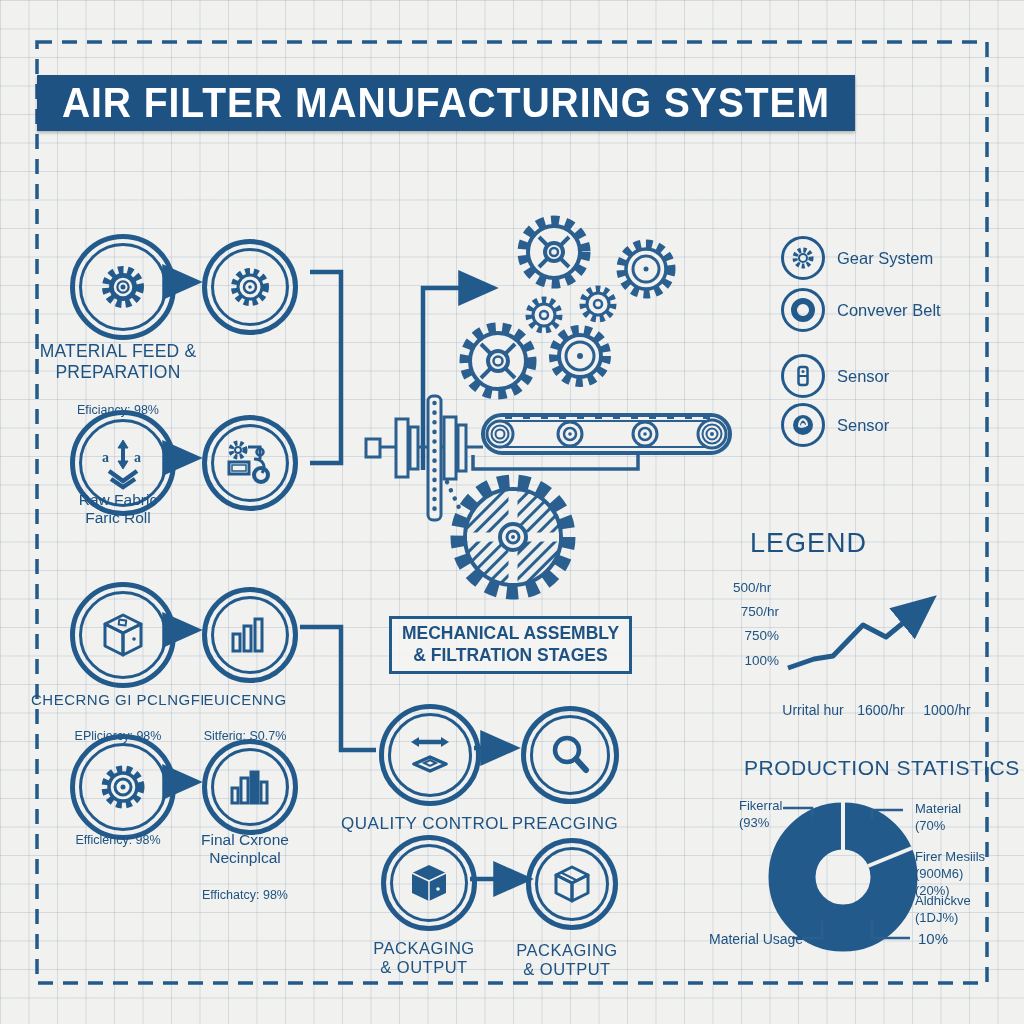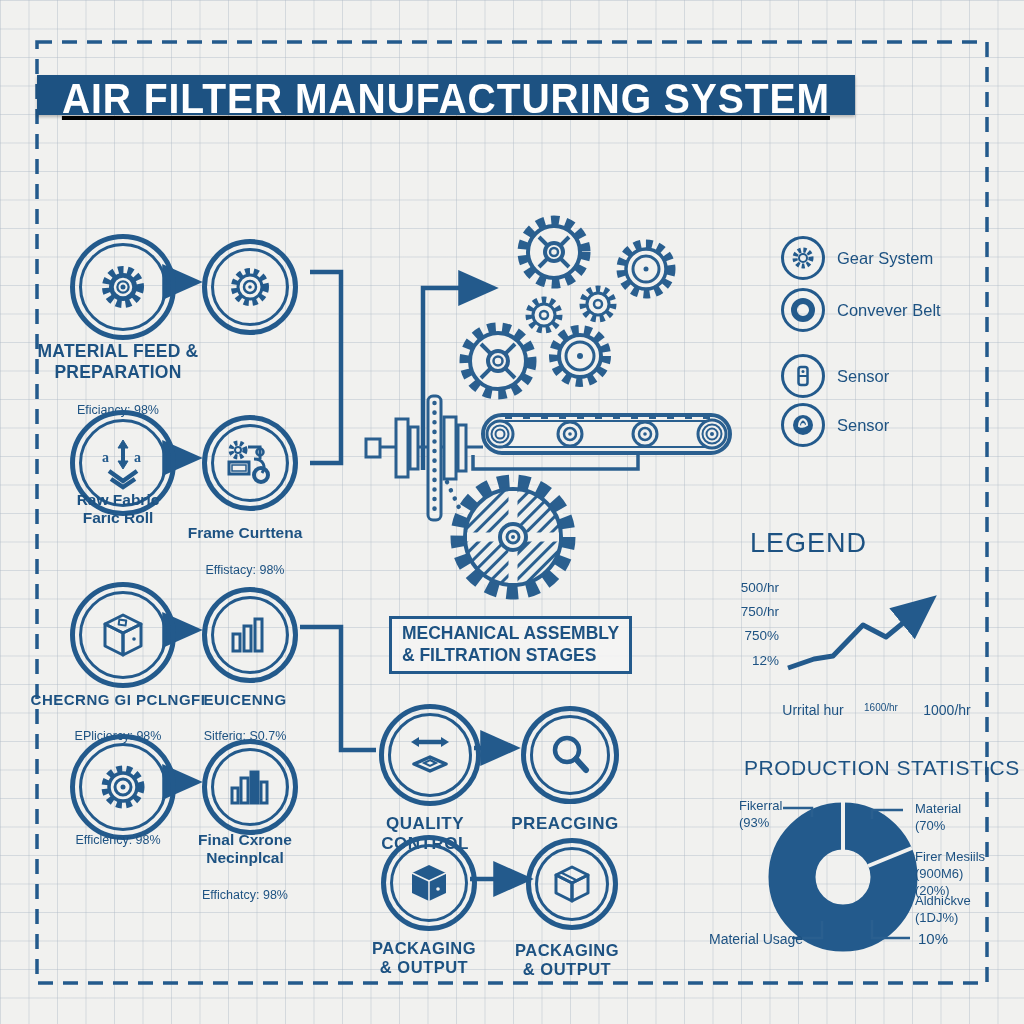--- a/index.html
+++ b/index.html
@@ -12,45 +12,45 @@
   #canvas{
     position:relative;width:1024px;height:1024px;overflow:hidden;
     background-color:var(--paper);
     background-image:
       linear-gradient(rgba(176,188,200,0.45) 1px, transparent 1px),
       linear-gradient(90deg, rgba(176,188,200,0.45) 1px, transparent 1px);
     background-size:28.5px 28.5px;
   }
   #gfx{position:absolute;left:0;top:0;z-index:1;}
   .banner{
-    position:absolute;left:37px;top:75px;width:818px;height:40px;
-    background:#1d5282;display:flex;align-items:flex-start;justify-content:center;
-    z-index:2;box-shadow:0 2px 3px rgba(0,0,0,0.25);text-decoration:underline;
+    position:absolute;left:37px;top:75px;width:818px;height:56px;
+    background:#1d5282;display:flex;align-items:center;justify-content:center;
+    z-index:2;box-shadow:0 2px 3px rgba(0,0,0,0.25);
   }
   .banner span{
     color:#fff;font-size:42px;font-weight:bold;letter-spacing:1px;
     transform:scaleX(0.93);white-space:nowrap;
   }
   .node{position:absolute;border:5px solid var(--blue);border-radius:50%;z-index:2;}
   .node .ring{
     position:absolute;inset:4px;border:3px solid var(--blue);border-radius:50%;
     display:flex;align-items:center;justify-content:center;
   }
   .caption{
     position:absolute;z-index:2;text-align:center;color:var(--text);
     white-space:pre-line;line-height:1.18;
   }
-  .cap-title{font-weight:bold;font-size:15.5px;}
+  .cap-title{font-weight:normal;font-size:15.5px;}
   .cap-title.big{font-size:17.5px;letter-spacing:0.2px;}
   .cap-title.uc{font-size:15px;letter-spacing:0.5px;}
   .cap-sub{font-size:12.5px;margin-top:2px;font-weight:normal;}
   .stage-box{
     position:absolute;left:389px;top:616px;width:237px;height:52px;z-index:2;
     border:3px solid var(--blue);background:rgba(245,245,243,0.85);
-    display:flex;align-items:center;justify-content:center;
+    display:flex;align-items:center;justify-content:center;text-align:center;
     color:var(--text);font-weight:bold;font-size:17.5px;white-space:pre-line;line-height:1.25;
   }
   .legend-row{position:absolute;z-index:2;display:flex;align-items:center;gap:12px;}
   .legend-icon{
     width:38px;height:38px;border:3.5px solid var(--blue);border-radius:50%;
     display:flex;align-items:center;justify-content:center;flex:0 0 auto;
   }
   .legend-label{color:var(--text);font-size:16.5px;font-weight:normal;}
   .heading{position:absolute;z-index:2;color:var(--text);font-weight:normal;}
   .tick{position:absolute;z-index:2;color:var(--text);font-size:13.5px;}
@@ -239,24 +239,20 @@
         <path d="M24,10 L36,10 L36,22" stroke-width="3"></path>
         <circle cx="36" cy="15" r="3.5" stroke-width="2.5"></circle>
         <rect x="5" y="25" width="20" height="12" stroke-width="3"></rect>
         <rect x="8" y="28" width="14" height="6" stroke-width="1.5"></rect>
         <path d="M30,22 C40,22 42,30 38,36" stroke-width="3"></path>
         <circle cx="37" cy="38" r="7" stroke-width="4"></circle>
       </g>
     </svg>
       </div>
   </div>
-  <div class="caption" style="left:160px;top:505px;width:170px">
-    <div class="cap-title">Frame Curttena</div>
-    <div class="cap-sub">Effistacy: 98%</div>
-  </div>
 
   <div class="node" style="left:70px;top:582px;width:96px;height:96px">
     <div class="ring">
         <svg width="54" height="54" viewBox="0 0 54 54">
       <g stroke="#235a8c" stroke-width="3" fill="none" stroke-linejoin="round">
         <polygon points="27,7 45,16 27,25 9,16"></polygon>
         <polygon points="9,16 27,25 27,47 9,38"></polygon>
         <polygon points="45,16 27,25 27,47 45,38"></polygon>
         <rect x="23" y="12" width="7" height="5" transform="rotate(8 26 14)" stroke-width="2"></rect>
         <circle cx="38" cy="31" r="1.8" fill="#235a8c" stroke="none"></circle>
@@ -424,27 +420,27 @@
       <path d="M13,7 q4,2 4,6 q-4,3 -8,1 q0,-5 4,-7" fill="none" stroke="#f1f1ef" stroke-width="2"></path>
       <circle cx="13" cy="13" r="2" fill="#f1f1ef"></circle>
     </svg>
       </div>
     <div class="legend-label">Sensor</div>
   </div>
 
 
   <div class="heading" style="left:750px;top:528px;font-size:27px;letter-spacing:1px">LEGEND</div>
 
-  <div class="tick" style="left:733px;top:580px;width:46px;text-align:right">500/hr</div>
+  <div class="tick" style="left:733px;top:580px;width:46px;text-align:left">500/hr</div>
   <div class="tick" style="left:733px;top:604px;width:46px;text-align:right">750/hr</div>
   <div class="tick" style="left:733px;top:628px;width:46px;text-align:right">750%</div>
-  <div class="tick" style="left:733px;top:653px;width:46px;text-align:right">12%</div>
+  <div class="tick" style="left:733px;top:653px;width:46px;text-align:right">100%</div>
 
   <div class="tick" style="left:768px;top:702px;width:90px;text-align:center;font-size:14px">Urrital hur</div>
-  <div class="tick" style="left:850px;top:702px;width:62px;text-align:center;font-size:10px">1600/hr</div>
+  <div class="tick" style="left:850px;top:702px;width:62px;text-align:center;font-size:14px">1600/hr</div>
   <div class="tick" style="left:915px;top:702px;width:64px;text-align:center;font-size:14px">1000/hr</div>
 
   <div class="heading" style="left:744px;top:756px;font-size:21px;letter-spacing:0.5px">PRODUCTION STATISTICS</div>
 
   <div class="callout" style="left:739px;top:798px;width:72px">Fikerral
 (93%</div>
   <div class="callout" style="left:915px;top:801px;width:74px">Material
 (70%</div>
   <div class="callout" style="left:915px;top:849px;width:80px">Firer Mesiils
 (900M6)

